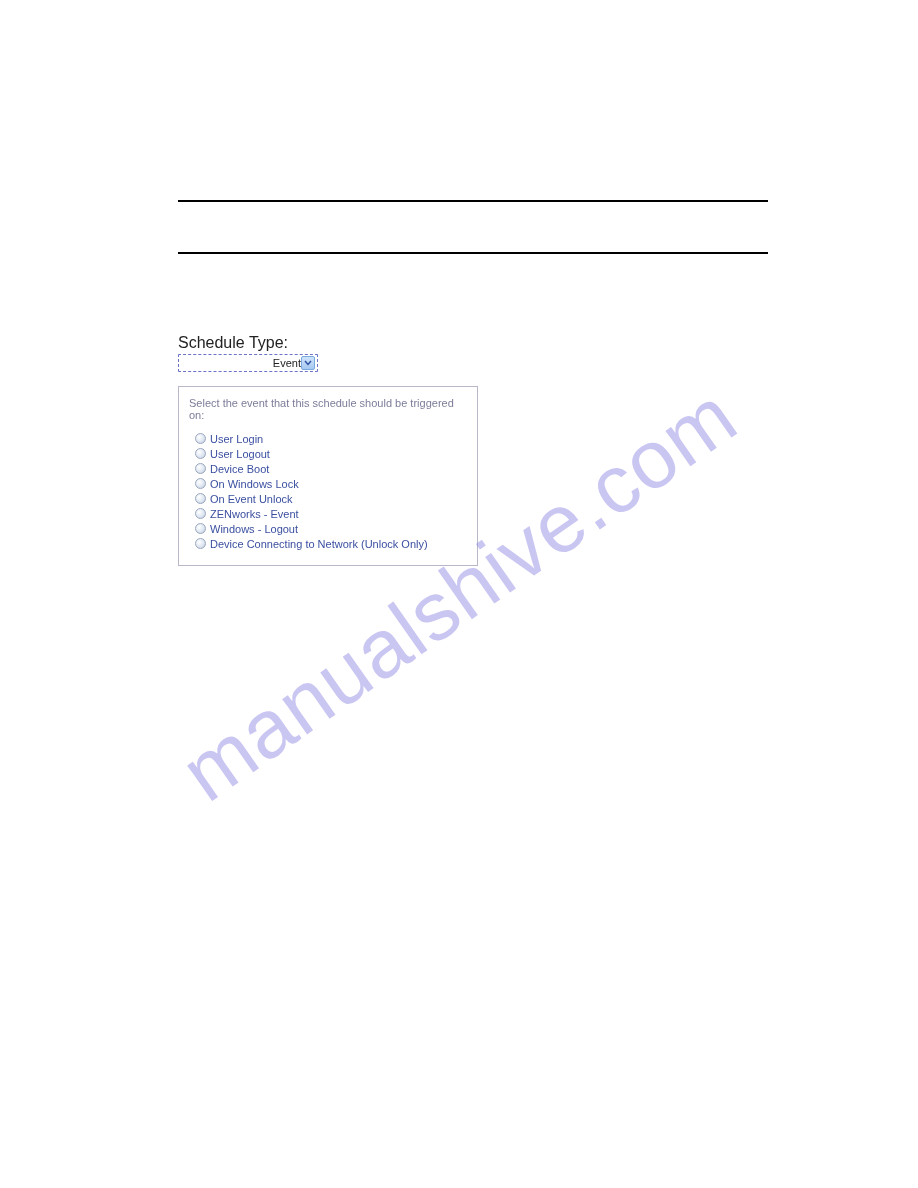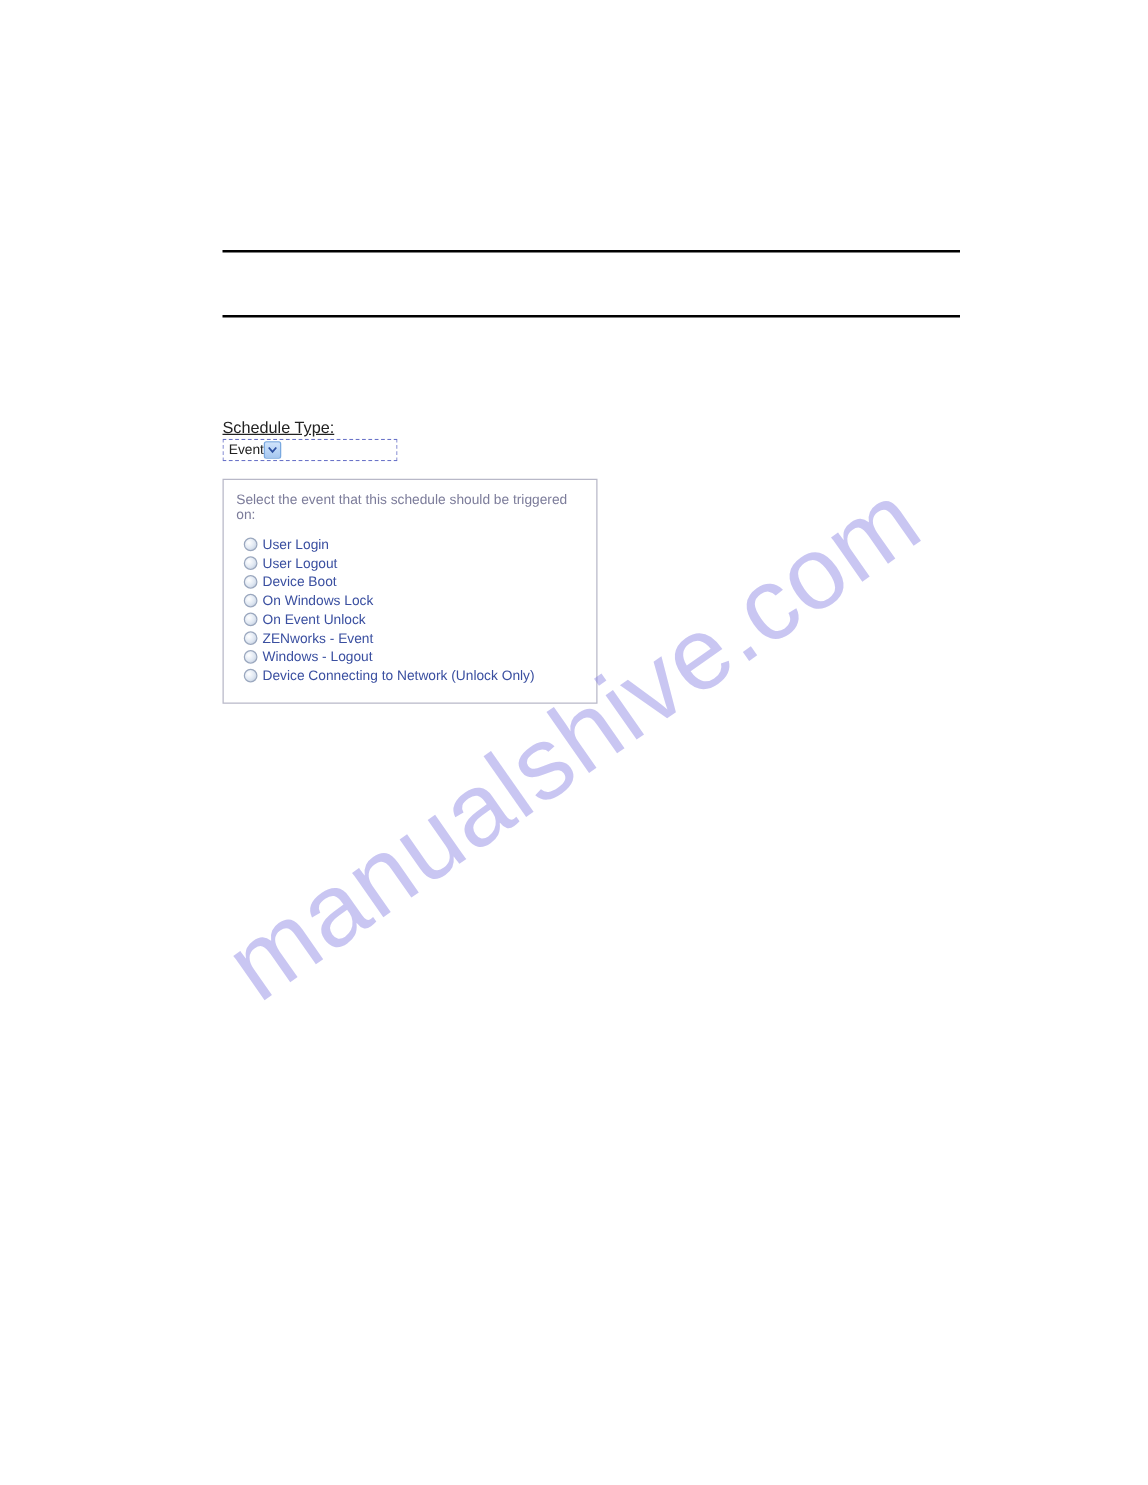--- a/index.html
+++ b/index.html
@@ -41,33 +41,32 @@
     margin-bottom: 80px;
   }
   .schedule-box {
     width: 310px;
     font-family: Tahoma, Verdana, Arial, sans-serif;
     font-size: 11px;
     color: #333;
   }
   .schedule-label {
     color: #222;
-    font-size: 13px;
+    font-size: 16px;
     margin-bottom: 2px;
-    text-decoration: underline;
   }
   .select-wrap {
     width: 140px;
     position: relative;
     border: 1px dashed #6a73c8;
     border-radius: 1px;
     background: #fff;
     display: flex;
     align-items: center;
-    justify-content: flex-start;
+    justify-content: flex-end;
     padding: 1px 2px 1px 4px;
     box-sizing: border-box;
     height: 18px;
     margin-bottom: 14px;
   }
   .select-wrap .sel-text {
     color: #222;
     font-size: 11px;
   }
   .select-arrow {

